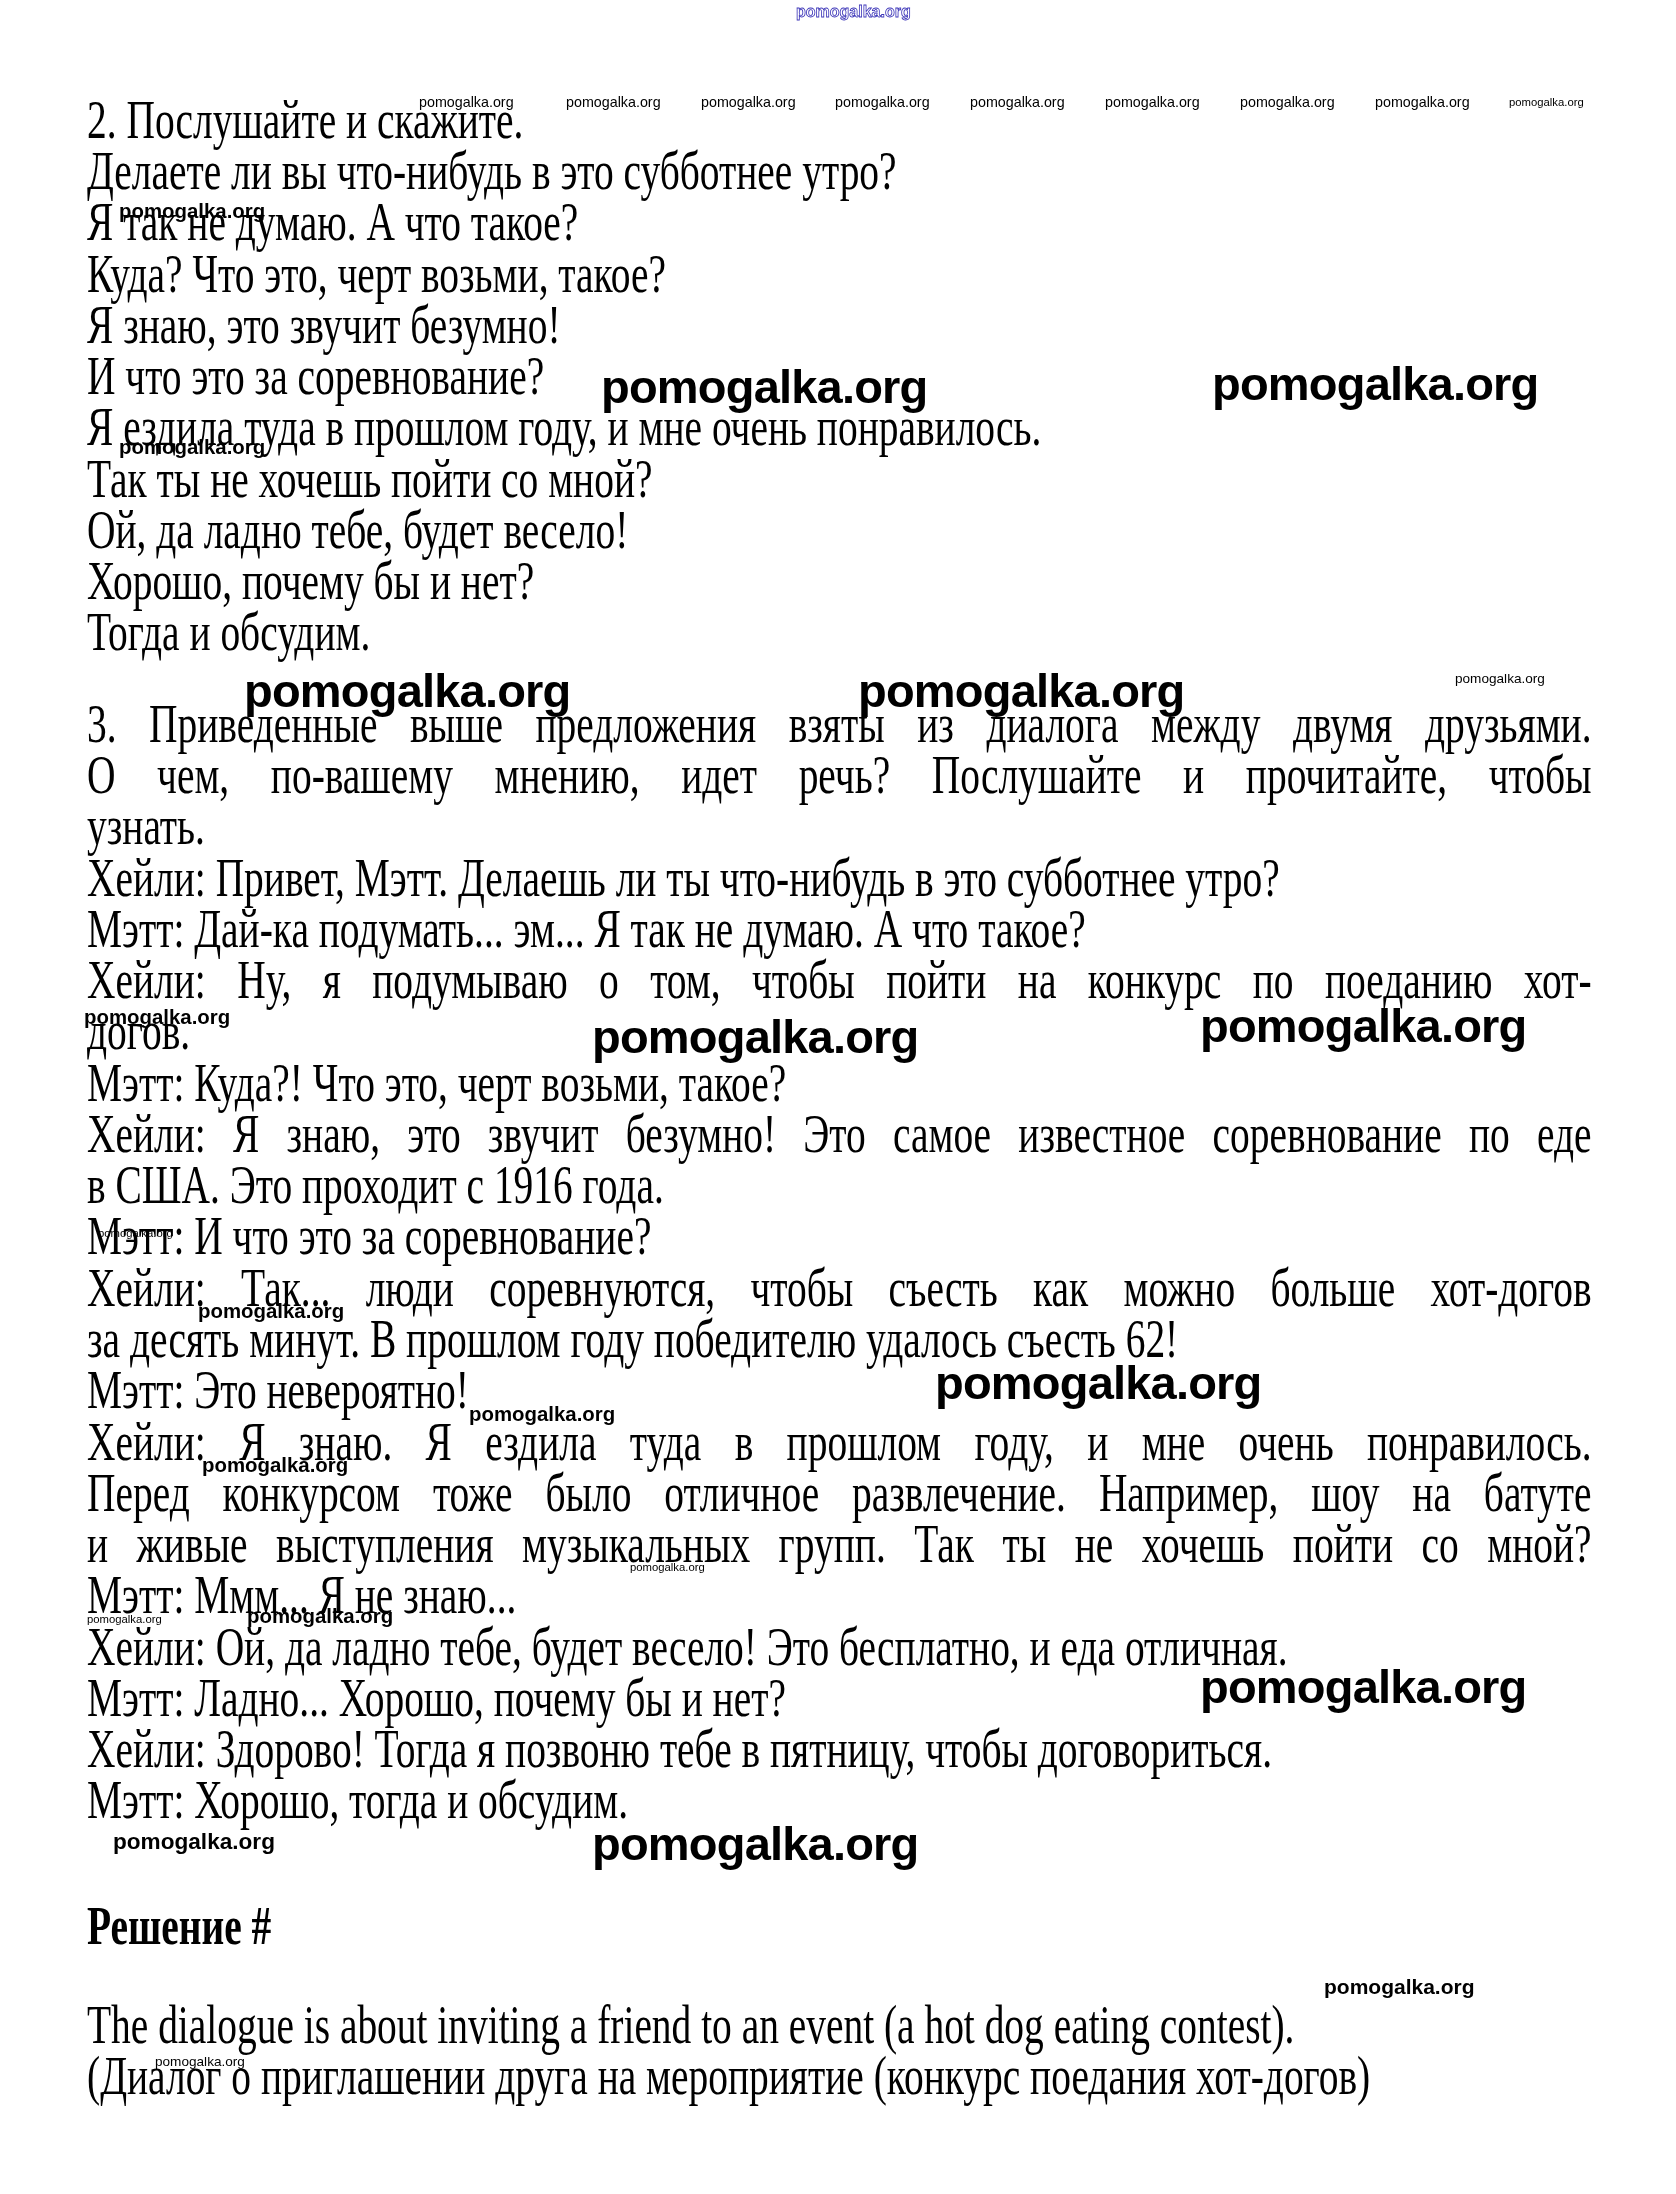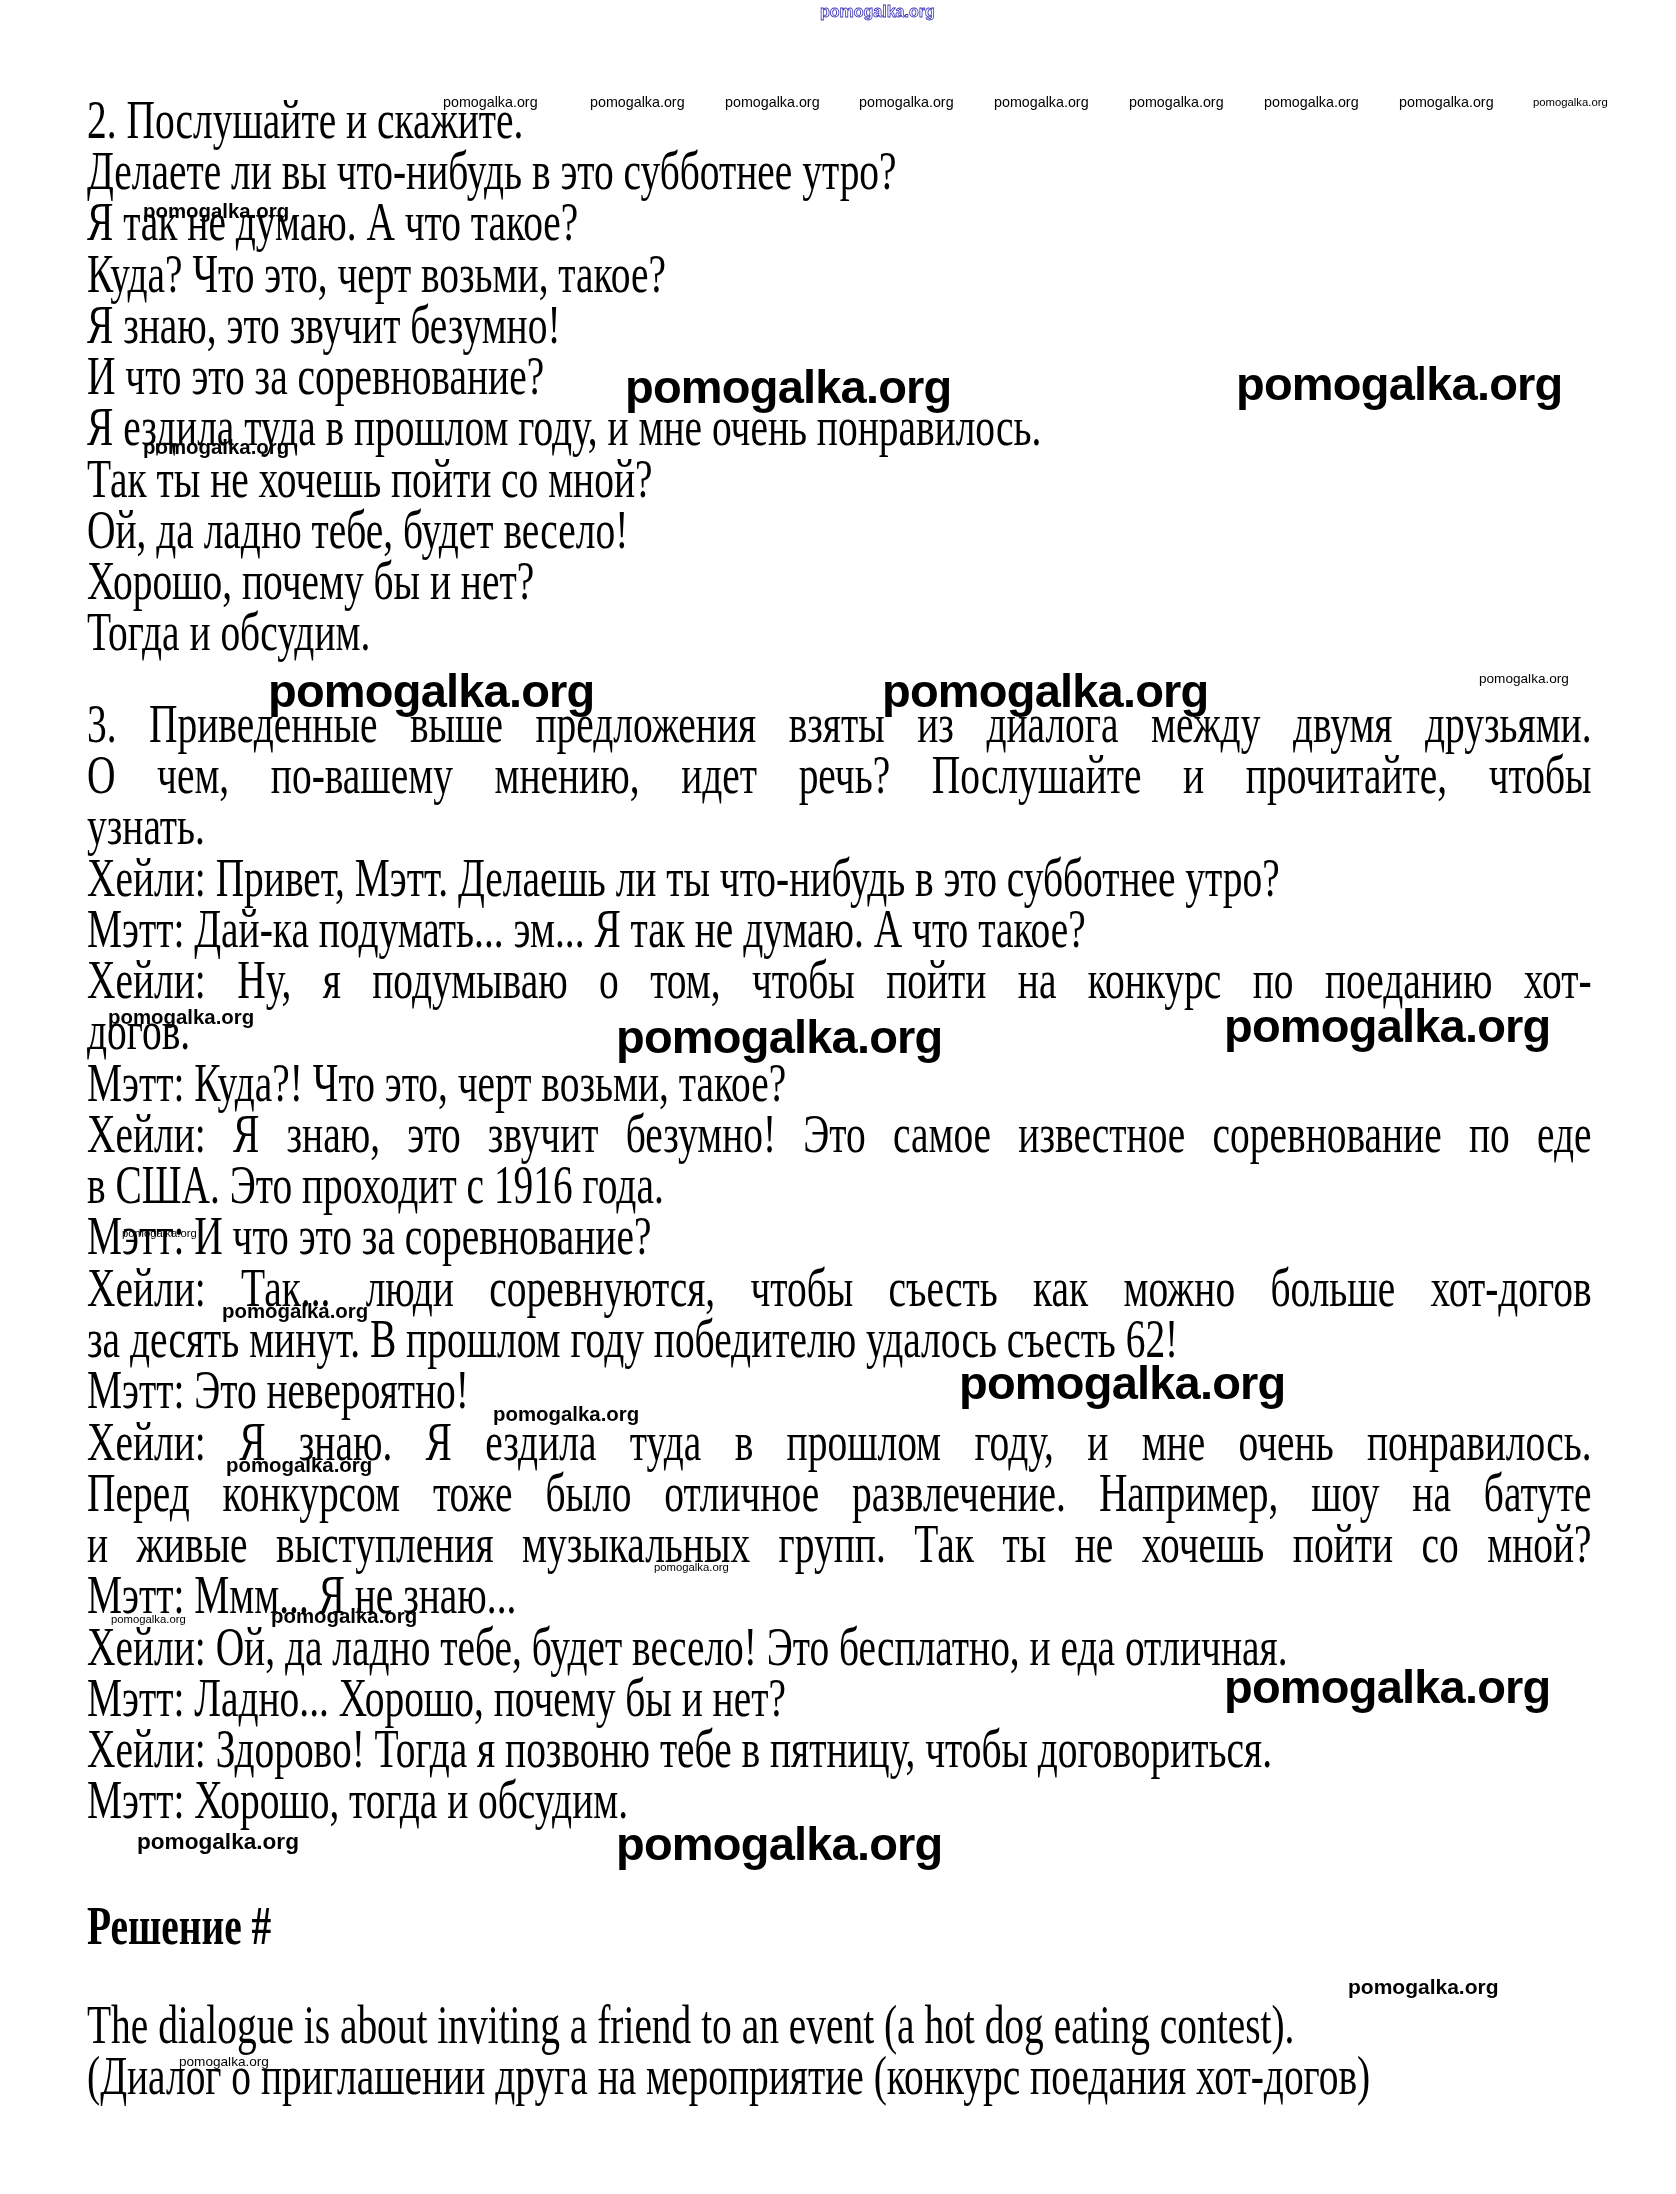--- a/index.html
+++ b/index.html
@@ -29,21 +29,20 @@
     text-align-last:justify;
   }
   .line.bold{font-weight:bold;}
   .wm{
     position:absolute;
     font-family:"Liberation Sans", sans-serif;
     font-weight:700;
     line-height:1;
     white-space:nowrap;
     color:#000;
-    margin-left:24px;
   }
   .wm.large{font-size:47px;letter-spacing:-0.8px;}
   .wm.small{font-size:20.4px;}
   .wm.tiny{font-size:14.3px;font-weight:500;}
   .wm.blue{
     font-size:16px;
     color:#ffffff;
     -webkit-text-stroke:0.8px #3c35b8;
   }
 </style>

